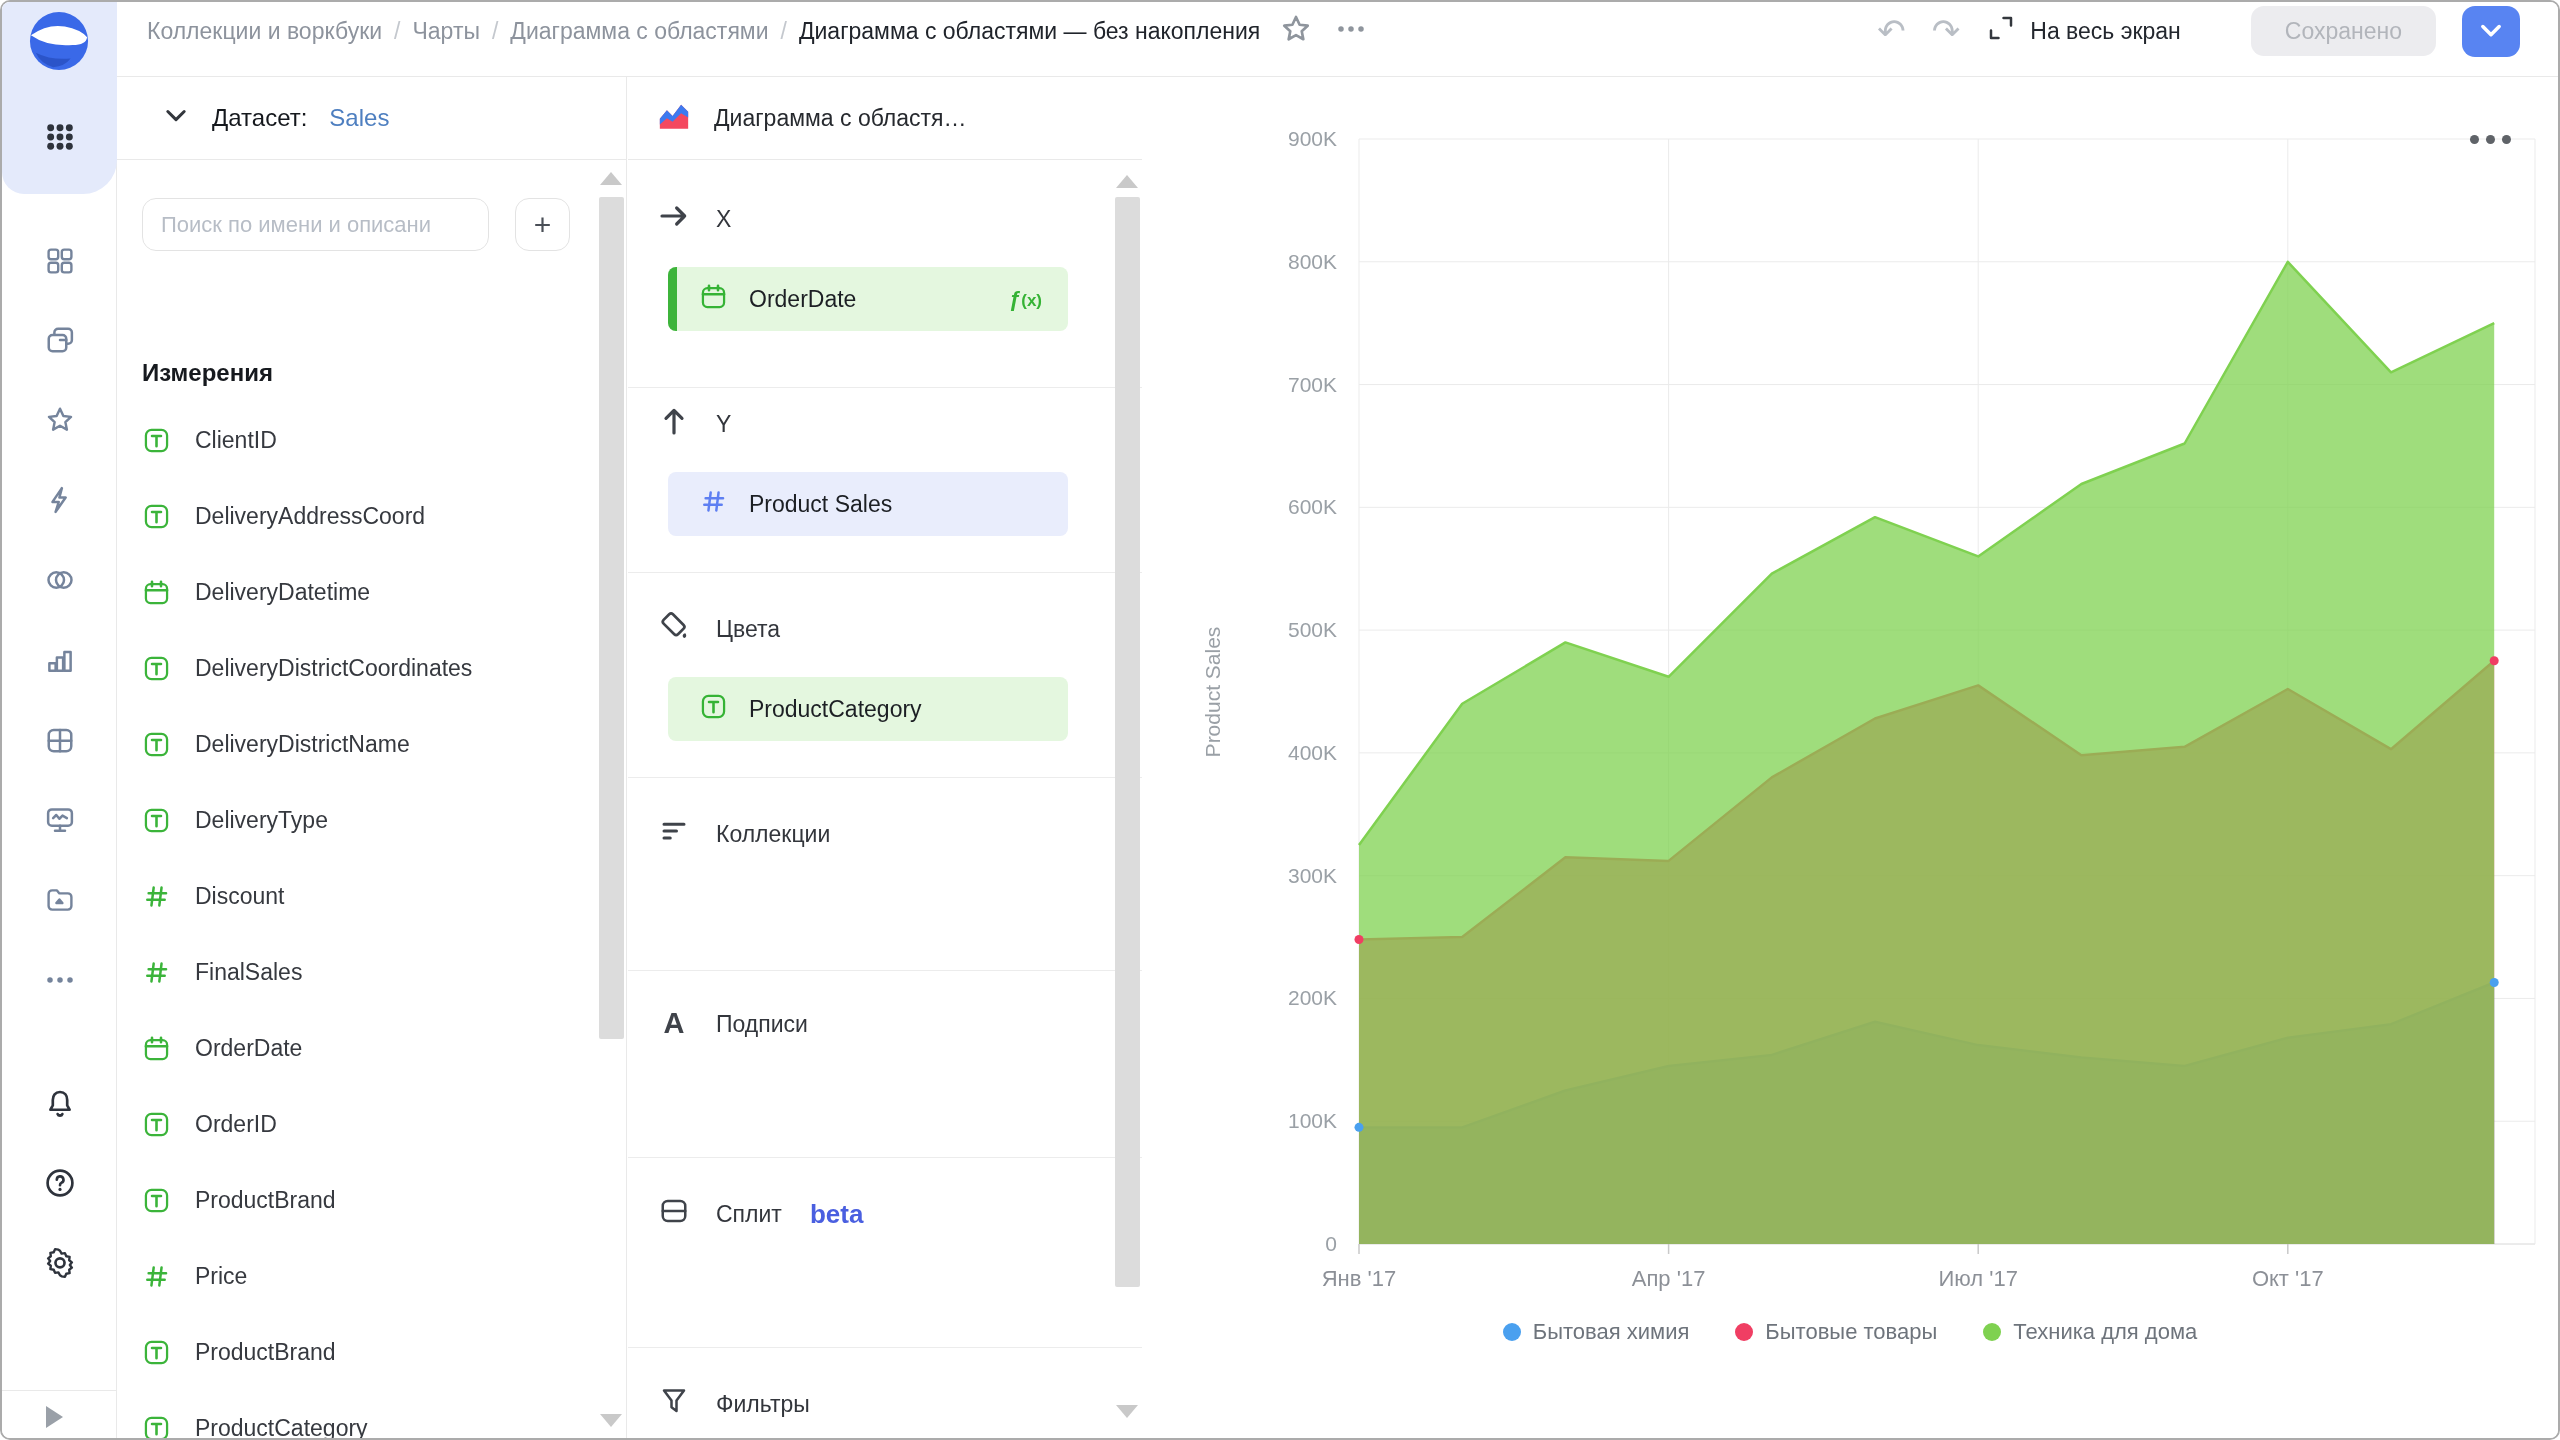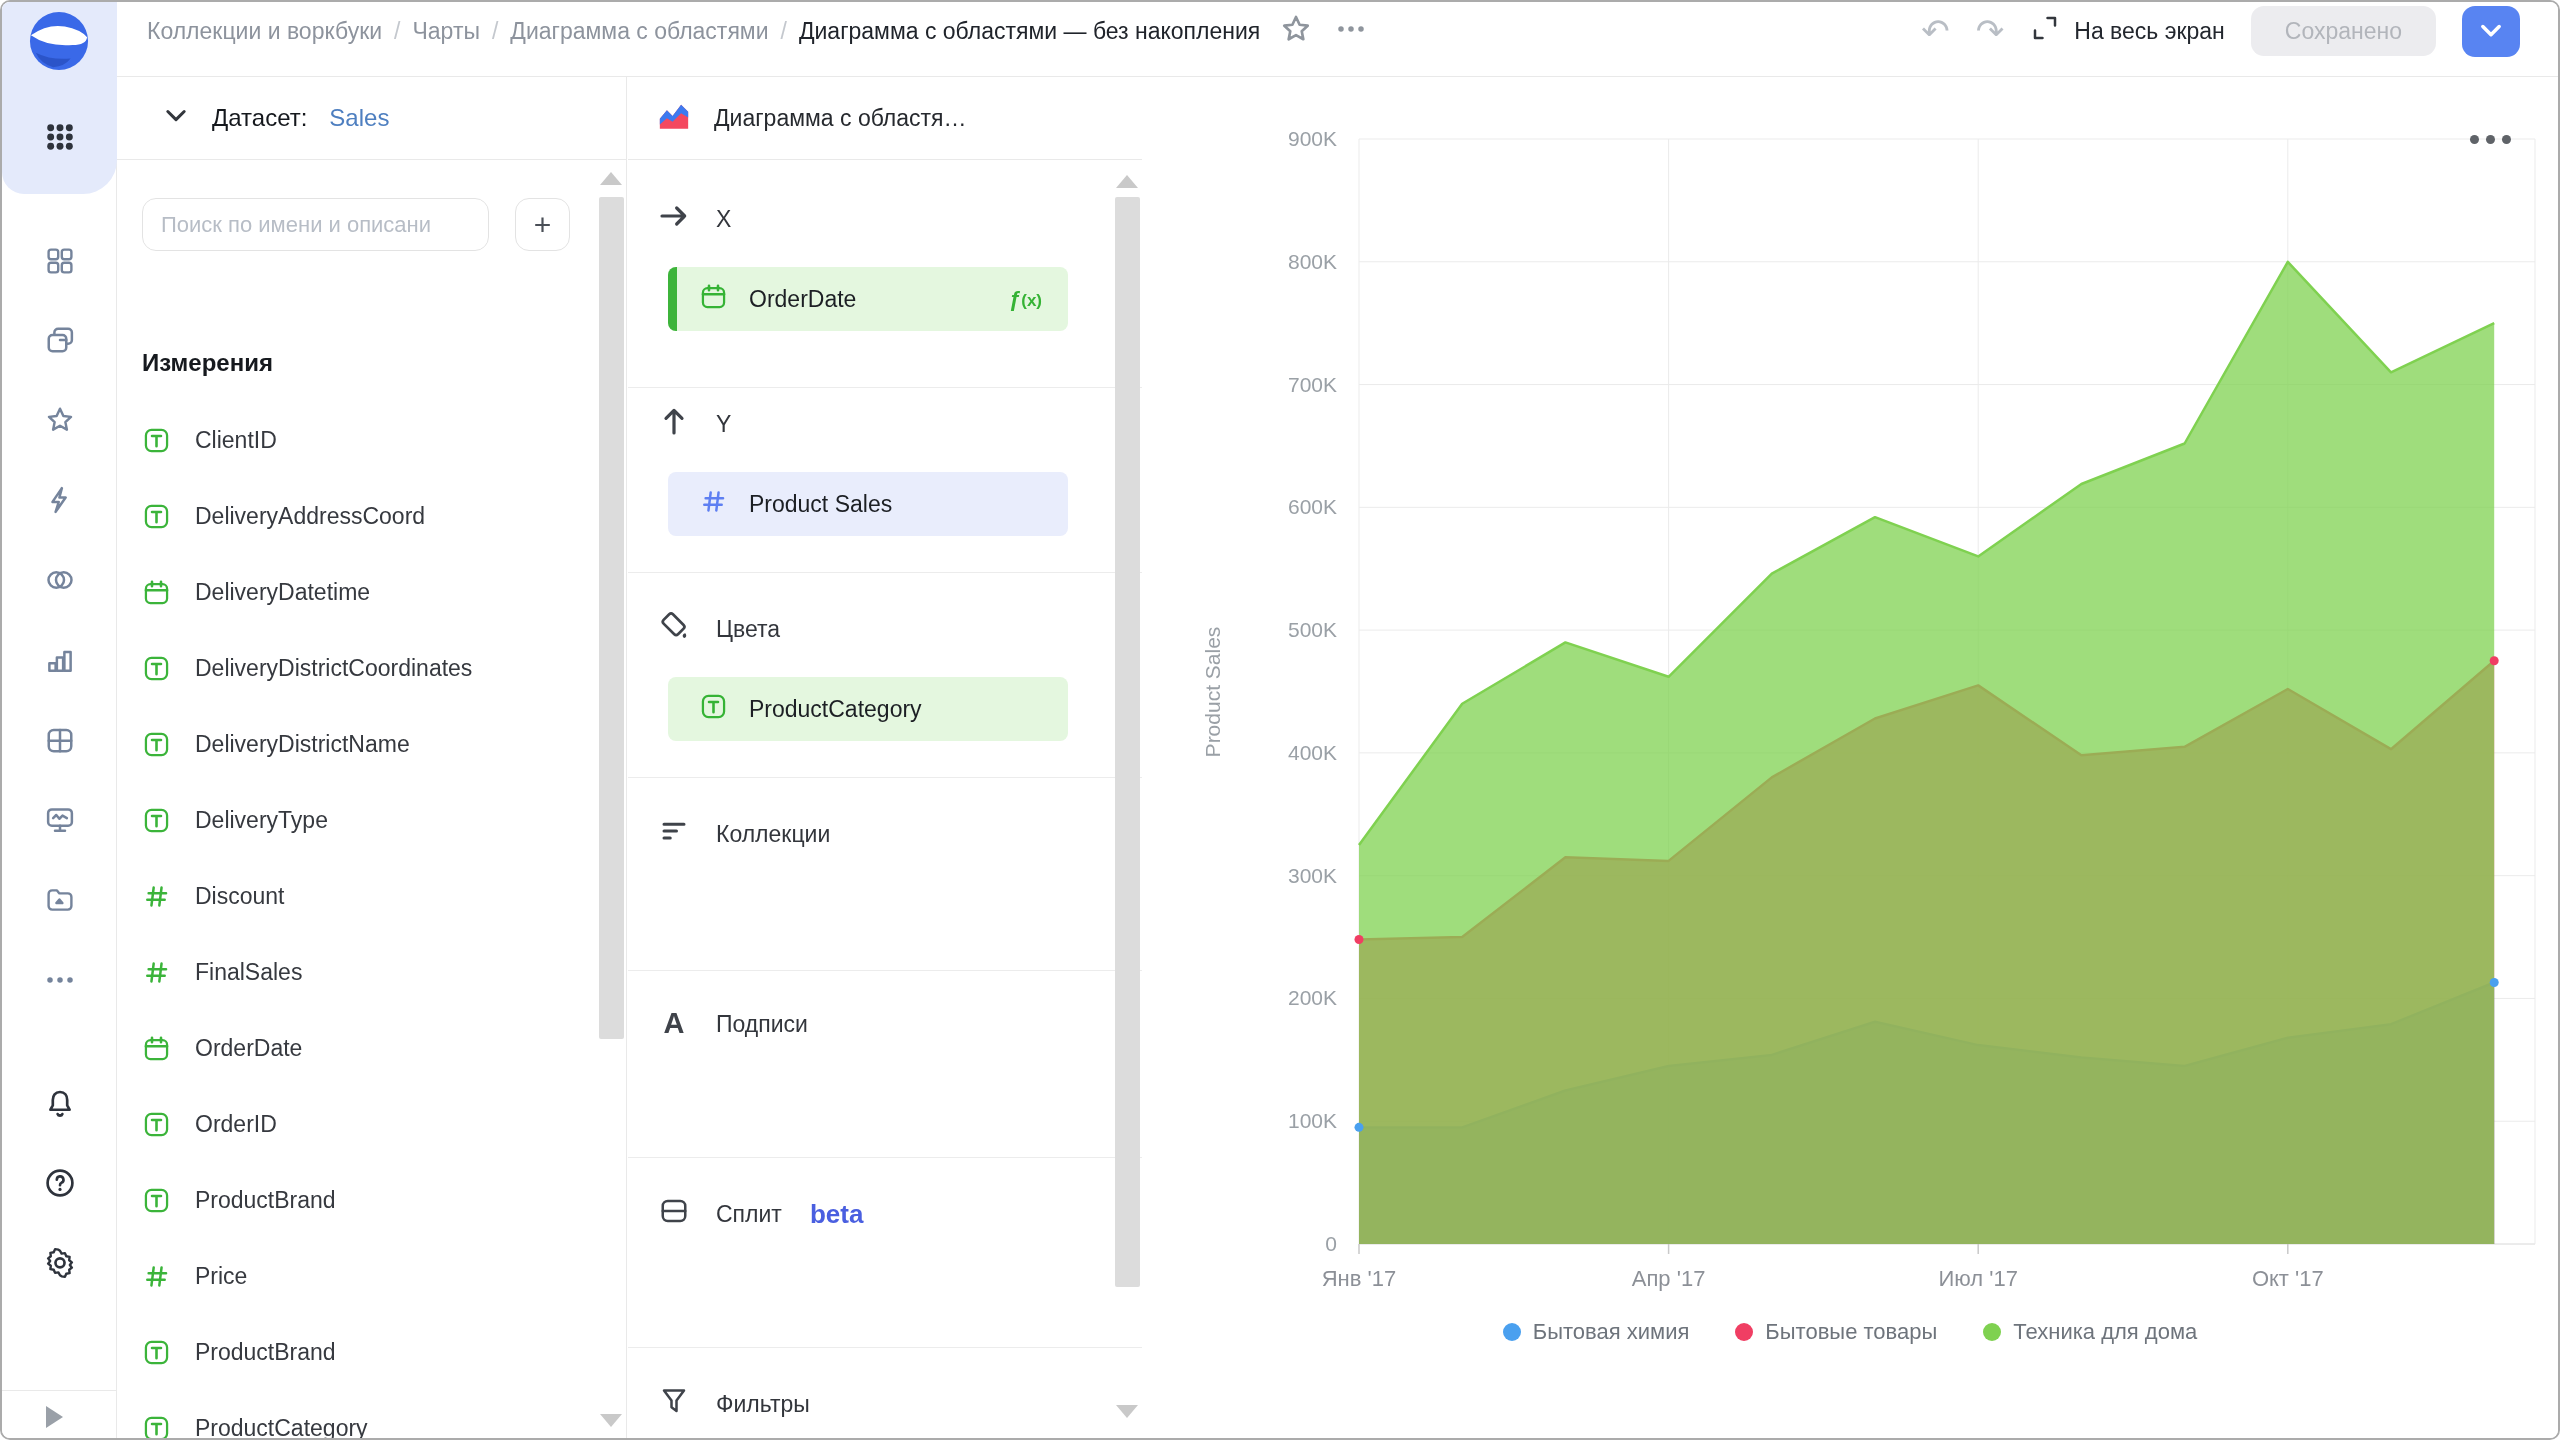--- a/index.html
+++ b/index.html
@@ -17,21 +17,21 @@
   .crumb.current { color:#20242b; }
   .crumb-sep { color:#c4c8ce; }
   .tb-ico { color:#8f959d; display:inline-flex; align-items:center; justify-content:center; }
   #star-btn { margin-left:20px; }
   #more-btn { margin-left:24px; }
   #topbar-right { margin-left:auto; display:flex; align-items:center; gap:26px; }
   .hist-ico { color:#b9bec5; font-size:34px; line-height:1; }
   #fullscreen-btn { display:flex; align-items:center; gap:14px; color:#23272e; font-size:23px; }
   #fullscreen-btn .tb-ico { color:#33373d; }
   #saved-btn { height:50px; padding:0 34px; background:#ECECEF; color:#b2b5bb; font-size:23px;
-    border:none; border-radius:13px; display:flex; align-items:center; }
+    border:none; border-radius:13px; display:flex; align-items:center;margin-left:44px; }
   #save-dd-btn { width:58px; height:51px; background:#5884F2; border:none; border-radius:13px;
     color:#fff; display:flex; align-items:center; justify-content:center; }
 
   
   #rail { position:absolute; left:0; top:0; width:115px; height:1440px; background:#fff;
     border-right:1px solid #e9e9e9; z-index:5; }
   #rail-blob { position:absolute; left:0; top:0; width:115px; height:192px; background:#E4EAFB;
     border-radius:0 0 34px 22px; }
   .rail-item { position:absolute; left:0; width:115px; height:54px; display:flex;
     align-items:center; justify-content:center; color:#75849C; }
@@ -49,21 +49,21 @@
     padding-left:45px; gap:22px; font-size:24px; }
   #dataset-header .chev { color:#33373d; }
   #dataset-label { color:#15181d; }
   #dataset-name { color:#4E7FC0; cursor:pointer; }
   #search-row { position:absolute; left:25px; top:121px; display:flex; gap:26px; }
   #search-input { width:347px; height:53px; border:1.5px solid #e3e3e3; border-radius:14px;
     font-size:22px; color:#333; padding:0 18px; outline:none; font-family:inherit; }
   #search-input::placeholder { color:#b7bdc6; }
   #add-field-btn { width:55px; height:53px; border:1.5px solid #e3e3e3; border-radius:14px; background:#fff;
     color:#4a4f57; font-size:30px; display:flex; align-items:center; justify-content:center; }
-  #fields-title { position:absolute; left:25px; top:272px; font-size:24px; font-weight:bold; color:#16191e; }
+  #fields-title { position:absolute; left:25px; top:282px; font-size:24px; font-weight:bold; color:#16191e; }
   #fields-list { position:absolute; left:0; top:250px; width:470px; }
   #fields-list { top:325px; }
   .field-row { height:76px; display:flex; align-items:center; padding-left:25px; gap:25px; cursor:grab; }
   .field-ico { width:28px; height:28px; color:#3BB43A; display:flex; align-items:center; justify-content:center; flex:none; }
   .field-name { font-size:23px; color:#36393f; white-space:nowrap; }
   .vscroll { position:absolute; background:#DCDCDC; width:25px; border-radius:2px; }
   .scroll-tri-up { position:absolute; width:0; height:0; border-left:11px solid transparent;
     border-right:11px solid transparent; border-bottom:13px solid #c9c9c9; }
   .scroll-tri-down { position:absolute; width:0; height:0; border-left:11px solid transparent;
     border-right:11px solid transparent; border-top:13px solid #c9c9c9; }

